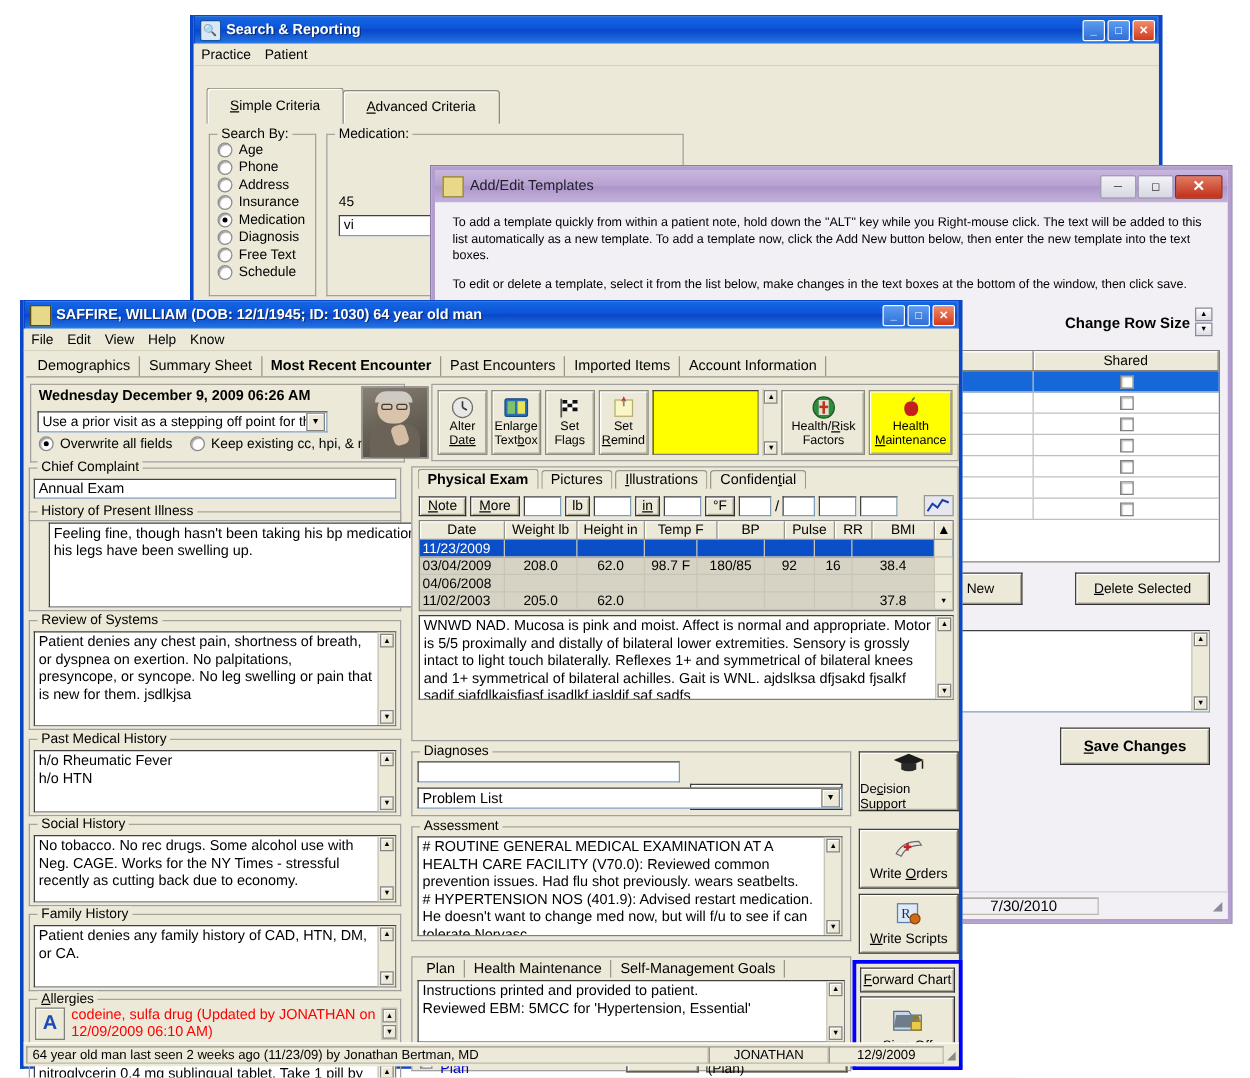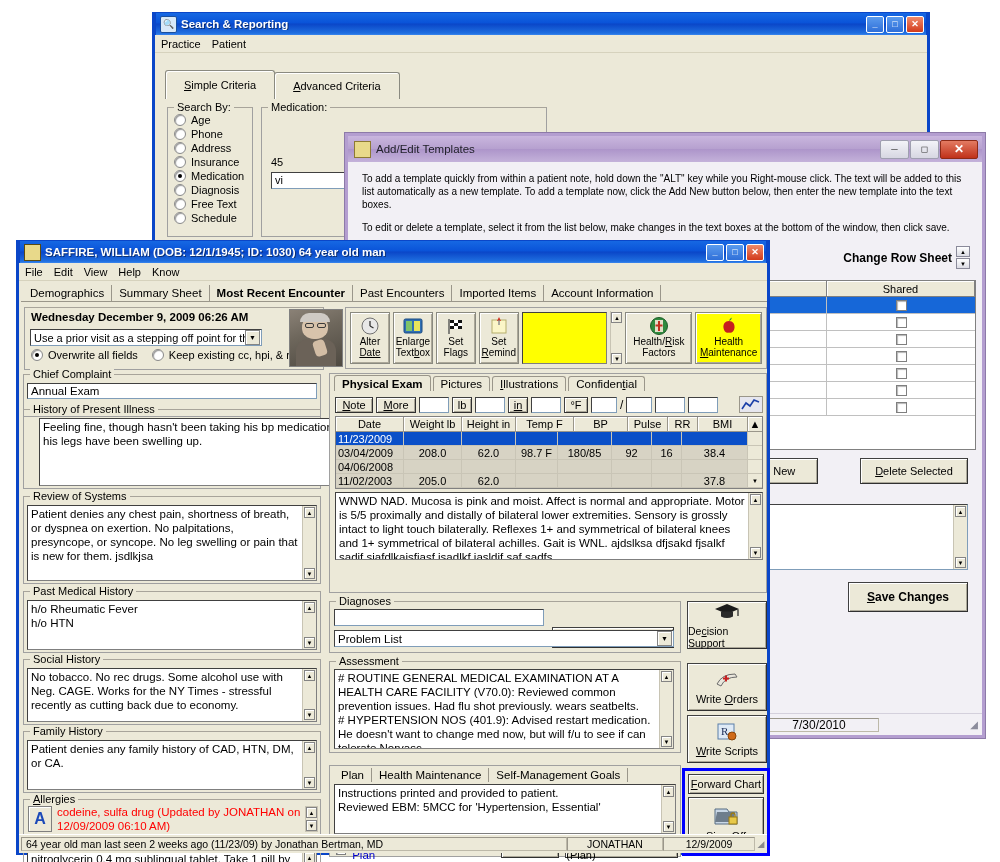--- a/index.html
+++ b/index.html
@@ -206,21 +206,21 @@
       <span class="aero-b close">✕</span>
     </span>
   </div>
   <div id="tplBody">
     <div class="tpl-instr">
       <p>To add a template quickly from within a patient note, hold down the "ALT" key while you Right-mouse click. The text will be added to this list automatically as a new template. To add a template now, click the Add New button below, then enter the new template into the text boxes.</p>
       <p>To edit or delete a template, select it from the list below, make changes in the text boxes at the bottom of the window, then click save.</p>
     </div>
 
     <div class="crs">
-      <span>Change Row Sheet</span>
+      <span>Change Row Size</span>
       <span class="spin">
         <div>▲</div>
         <div>▼</div>
       </span>
     </div>
 
     <div id="tplGrid">
       <div class="gheadrow">
         <div class="gh" style="flex:1;"></div>
         <div class="gh" style="width:148px;">Shared</div>

